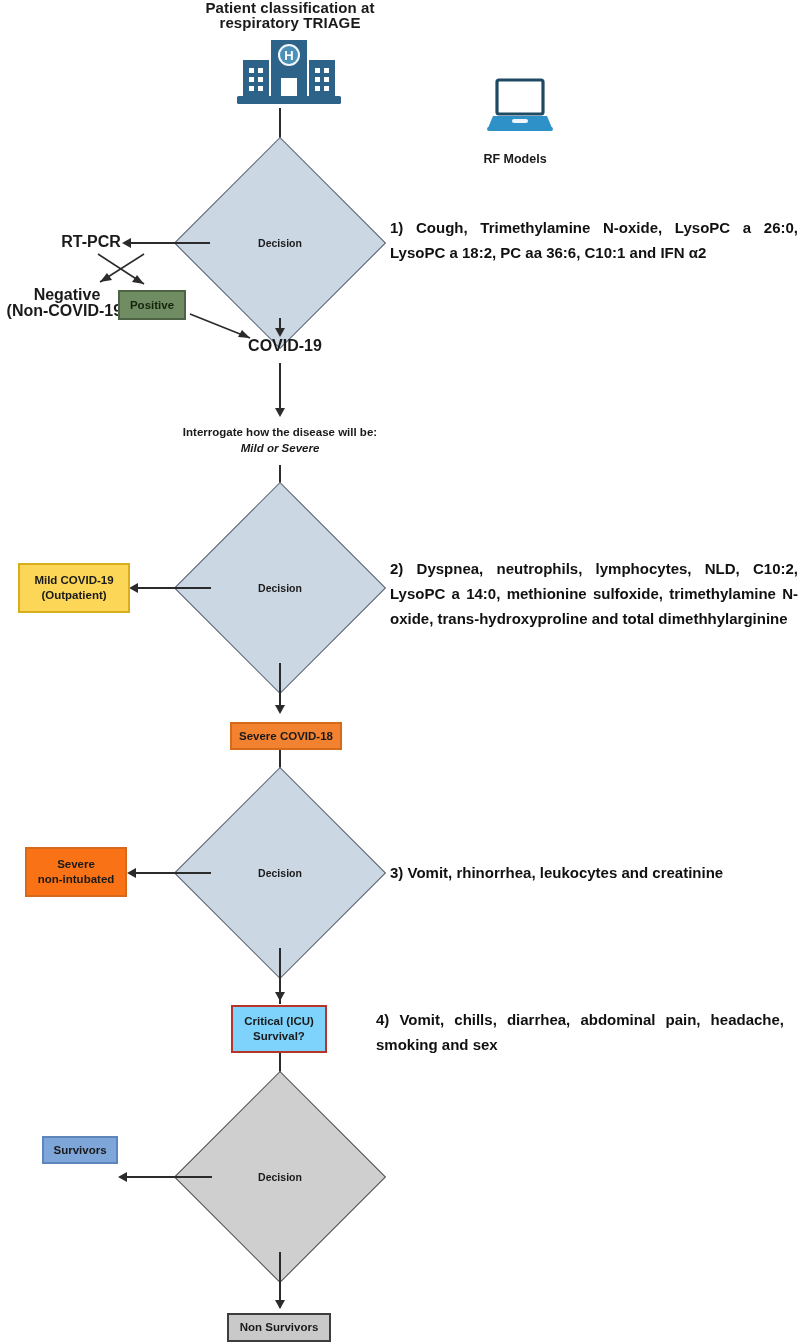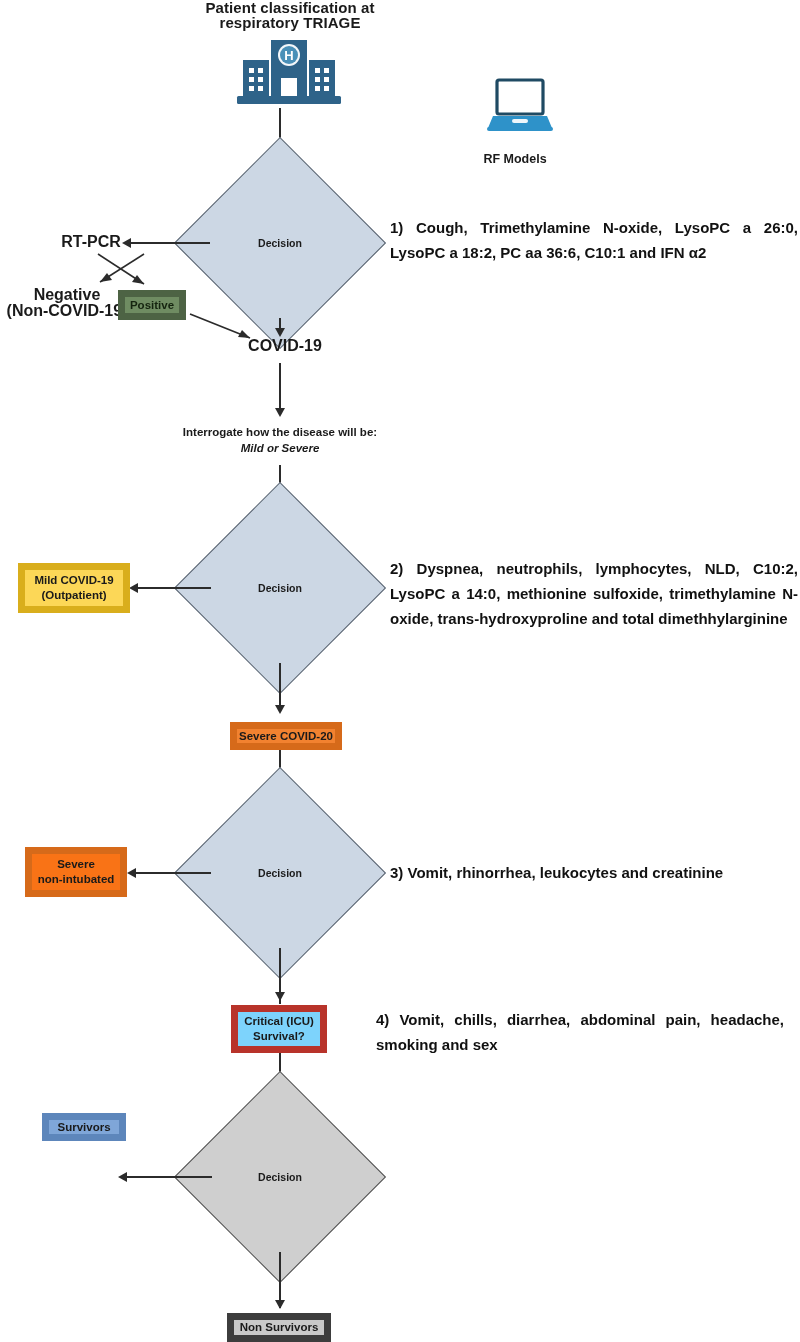--- a/index.html
+++ b/index.html
@@ -56,21 +56,21 @@
     position: absolute; left: 0; top: 0; width: 150px; height: 150px;
     display: flex; align-items: center; justify-content: center;
     font-size: 10.5px; font-weight: bold; color: #1a1a1a;
   }
 
   
   .box {
     display: flex; align-items: center; justify-content: center;
     text-align: left;
     font-size: 11.5px; font-weight: bold; line-height: 15px;
-    border: 7px solid #0f172a;
+    border: 2px solid #0f172a;
   }
   .box.positive   { background: #6f8c62; border-color: #4d6344; color: #15240f; }
   .box.mild       { background: #fcd757; border-color: #d9ae1c; color: #1a1a1a; }
   .box.severe     { background: #f28230; border-color: #d66a1a; color: #1a1a1a; }
   .box.severe-ni  { background: #f97316; border-color: #d66a1a; color: #1a1a1a; }
   .box.critical   { background: #7dd3fc; border-color: #b8332a; color: #1a1a1a; }
   .box.survivors  { background: #7fa6d8; border-color: #5d86bb; color: #1a1a1a; }
   .box.nonsurv    { background: #c9c9c9; border-color: #3d3d3d; color: #1a1a1a; }
 
   
@@ -214,21 +214,21 @@
 
   <div class="abs box mild" style="left:18px; top:563px; width:112px; height:50px; flex-direction:column;">
     <span>Mild COVID-19</span>
     <span>(Outpatient)</span>
   </div>
 
   <div class="abs vline" style="left:279px; top:663px; height:48px;"></div>
   <div class="abs arrow-dn" style="left:275px; top:705px;"></div>
 
   <div class="abs box severe" style="left:230px; top:722px; width:112px; height:28px;">
-    <span>Severe COVID-20</span>
+    <span>Severe COVID-18</span>
   </div>
 
   <div class="abs vline" style="left:279px; top:750px; height:52px;"></div>
   <div class="abs arrow-dn" style="left:275px; top:796px;"></div>
 
   <div class="abs diamond-wrap" style="left:205px; top:798px;">
     <div class="diamond blue"></div>
     <div class="diamond-label">Decision</div>
   </div>
 
@@ -252,21 +252,21 @@
   <div class="abs arrow-dn" style="left:275px; top:1100px;"></div>
 
   <div class="abs diamond-wrap" style="left:205px; top:1102px;">
     <div class="diamond gray"></div>
     <div class="diamond-label">Decision</div>
   </div>
 
   <div class="abs hline" style="left:124px; top:1176px; width:88px;"></div>
   <div class="abs arrow-lf" style="left:118px; top:1172px;"></div>
 
-  <div class="abs box survivors" style="left:42px; top:1113px; width:84px; height:28px;">
+  <div class="abs box survivors" style="left:42px; top:1136px; width:76px; height:28px;">
     <span>Survivors</span>
   </div>
 
   <div class="abs vline" style="left:279px; top:1252px; height:56px;"></div>
   <div class="abs arrow-dn" style="left:275px; top:1300px;"></div>
 
   <div class="abs box nonsurv" style="left:227px; top:1313px; width:104px; height:29px;">
     <span>Non Survivors</span>
   </div>
 

